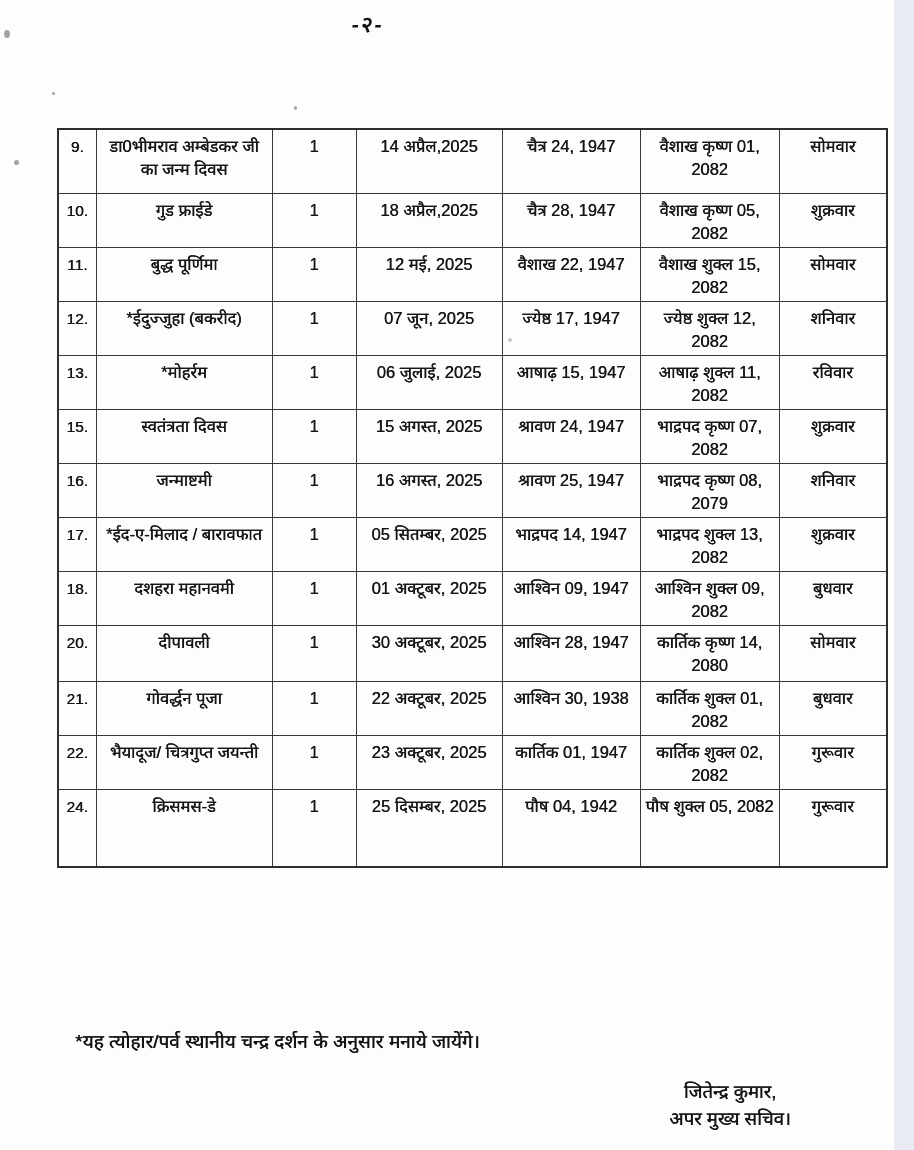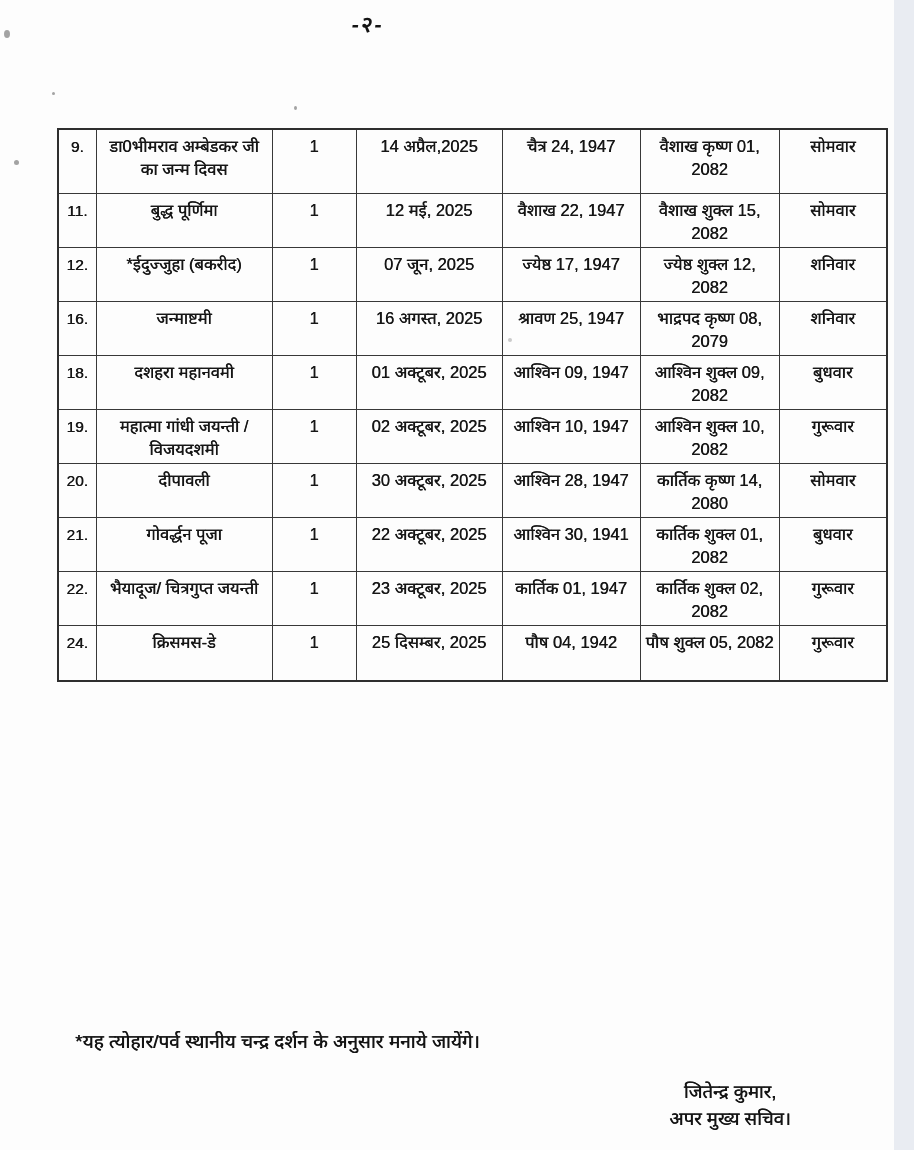--- a/index.html
+++ b/index.html
@@ -94,20 +94,29 @@
     <tr>
       <td class="sno">9.</td>
       <td class="holiday">डा0भीमराव अम्बेडकर जी का जन्म दिवस</td>
       <td class="days">1</td>
       <td class="gdate">14 अप्रैल,2025</td>
       <td class="saka">चैत्र 24, 1947</td>
       <td class="vikram">वैशाख कृष्ण 01, 2082</td>
       <td class="weekday">सोमवार</td>
     </tr>
 
+    <tr>
+      <td class="sno">10.</td>
+      <td class="holiday">गुड फ्राईडे</td>
+      <td class="days">1</td>
+      <td class="gdate">18 अप्रैल,2025</td>
+      <td class="saka">चैत्र 28, 1947</td>
+      <td class="vikram">वैशाख कृष्ण 05, 2082</td>
+      <td class="weekday">शुक्रवार</td>
+    </tr>
 
     <tr>
       <td class="sno">11.</td>
       <td class="holiday">बुद्ध पूर्णिमा</td>
       <td class="days">1</td>
       <td class="gdate">12 मई, 2025</td>
       <td class="saka">वैशाख 22, 1947</td>
       <td class="vikram">वैशाख शुक्ल 15, 2082</td>
       <td class="weekday">सोमवार</td>
     </tr>
@@ -115,70 +124,88 @@
     <tr>
       <td class="sno">12.</td>
       <td class="holiday">*ईदुज्जुहा (बकरीद)</td>
       <td class="days">1</td>
       <td class="gdate">07 जून, 2025</td>
       <td class="saka">ज्येष्ठ 17, 1947</td>
       <td class="vikram">ज्येष्ठ शुक्ल 12, 2082</td>
       <td class="weekday">शनिवार</td>
     </tr>
 
-
-
+    <tr>
+      <td class="sno">13.</td>
+      <td class="holiday">*मोहर्रम</td>
+      <td class="days">1</td>
+      <td class="gdate">06 जुलाई, 2025</td>
+      <td class="saka">आषाढ़ 15, 1947</td>
+      <td class="vikram">आषाढ़ शुक्ल 11, 2082</td>
+      <td class="weekday">रविवार</td>
+    </tr>
+
+
+    <tr>
+      <td class="sno">15.</td>
+      <td class="holiday">स्वतंत्रता दिवस</td>
+      <td class="days">1</td>
+      <td class="gdate">15 अगस्त, 2025</td>
+      <td class="saka">श्रावण 24, 1947</td>
+      <td class="vikram">भाद्रपद कृष्ण 07, 2082</td>
+      <td class="weekday">शुक्रवार</td>
+    </tr>
 
     <tr>
       <td class="sno">16.</td>
       <td class="holiday">जन्माष्टमी</td>
       <td class="days">1</td>
       <td class="gdate">16 अगस्त, 2025</td>
       <td class="saka">श्रावण 25, 1947</td>
       <td class="vikram">भाद्रपद कृष्ण 08, 2079</td>
       <td class="weekday">शनिवार</td>
     </tr>
 
+    <tr>
+      <td class="sno">17.</td>
+      <td class="holiday">*ईद-ए-मिलाद / बारावफात</td>
+      <td class="days">1</td>
+      <td class="gdate">05 सितम्बर, 2025</td>
+      <td class="saka">भाद्रपद 14, 1947</td>
+      <td class="vikram">भाद्रपद शुक्ल 13, 2082</td>
+      <td class="weekday">शुक्रवार</td>
+    </tr>
 
     <tr>
       <td class="sno">18.</td>
       <td class="holiday">दशहरा महानवमी</td>
       <td class="days">1</td>
       <td class="gdate">01 अक्टूबर, 2025</td>
       <td class="saka">आश्विन 09, 1947</td>
       <td class="vikram">आश्विन शुक्ल 09, 2082</td>
       <td class="weekday">बुधवार</td>
     </tr>
 
-    <tr>
-      <td class="sno">19.</td>
-      <td class="holiday">महात्मा गांधी जयन्ती /विजयदशमी</td>
-      <td class="days">1</td>
-      <td class="gdate">02 अक्टूबर, 2025</td>
-      <td class="saka">आश्विन 10, 1947</td>
-      <td class="vikram">आश्विन शुक्ल 10, 2082</td>
-      <td class="weekday">गुरूवार</td>
-    </tr>
 
     <tr>
       <td class="sno">20.</td>
       <td class="holiday">दीपावली</td>
       <td class="days">1</td>
       <td class="gdate">30 अक्टूबर, 2025</td>
       <td class="saka">आश्विन 28, 1947</td>
       <td class="vikram">कार्तिक कृष्ण 14, 2080</td>
       <td class="weekday">सोमवार</td>
     </tr>
 
     <tr>
       <td class="sno">21.</td>
       <td class="holiday">गोवर्द्धन पूजा</td>
       <td class="days">1</td>
       <td class="gdate">22 अक्टूबर, 2025</td>
-      <td class="saka">आश्विन 30, 1941</td>
+      <td class="saka">आश्विन 30, 1938</td>
       <td class="vikram">कार्तिक शुक्ल 01, 2082</td>
       <td class="weekday">बुधवार</td>
     </tr>
 
     <tr>
       <td class="sno">22.</td>
       <td class="holiday">भैयादूज/ चित्रगुप्त जयन्ती</td>
       <td class="days">1</td>
       <td class="gdate">23 अक्टूबर, 2025</td>
       <td class="saka">कार्तिक 01, 1947</td>

